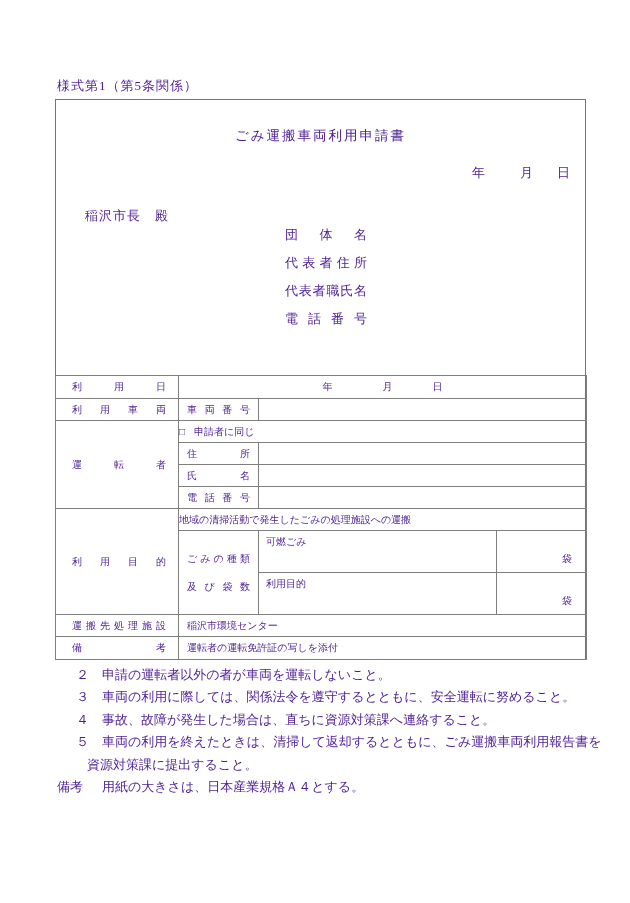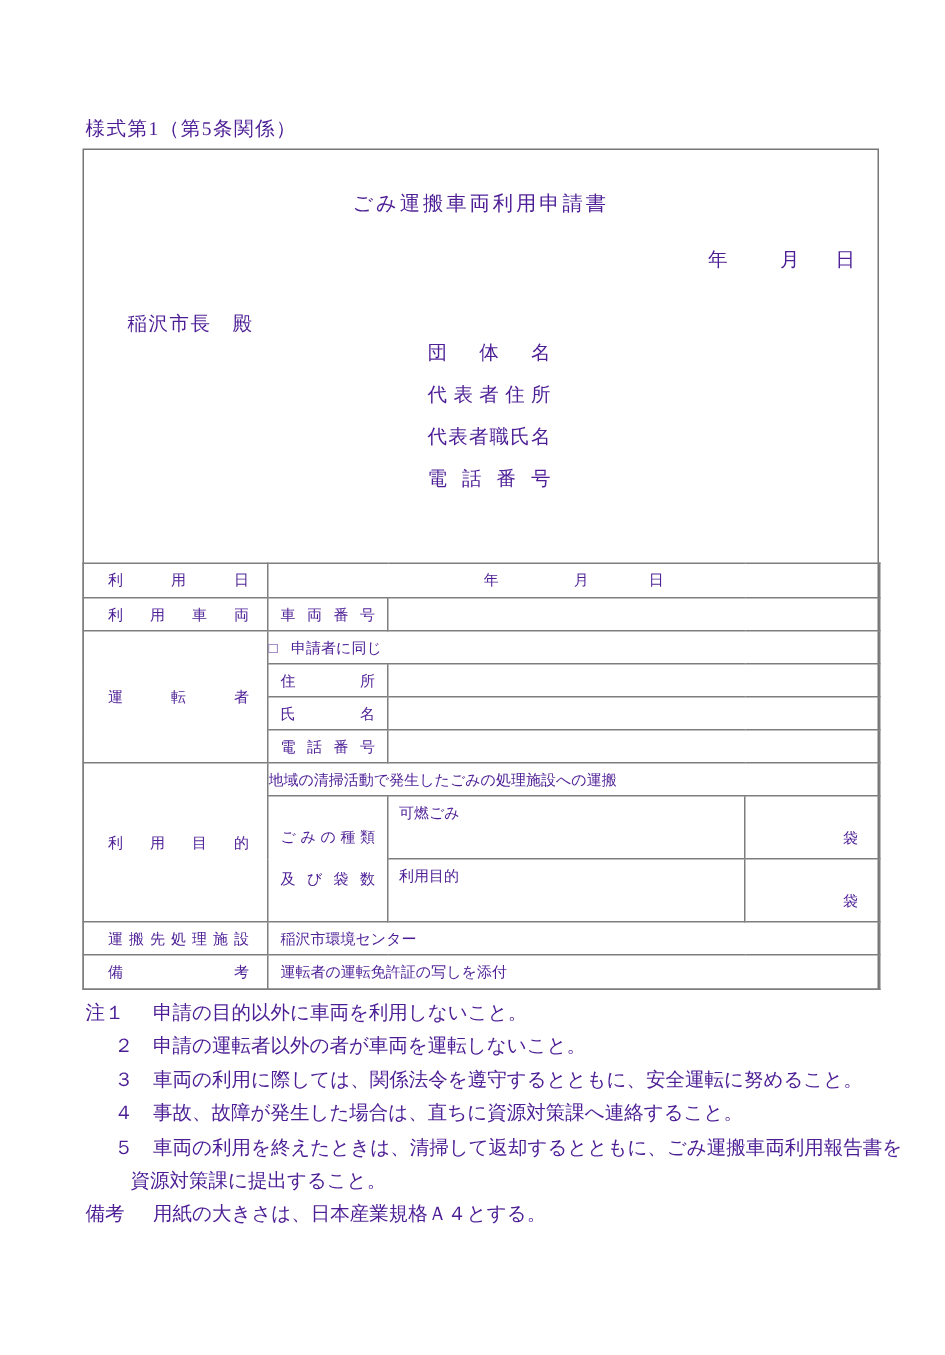--- a/index.html
+++ b/index.html
@@ -180,24 +180,20 @@
       <tr style="height:23px">
         <td class="lbl">備考</td>
         <td class="val" colspan="3">運転者の運転免許証の写しを添付</td>
       </tr>
     </tbody>
       </table>
   </div>
 
   <div class="notes">
     <div class="note-row">
-      <div class="note-marker">注１</div>
-      <div class="note-text">申請の目的以外に車両を利用しないこと。</div>
-    </div>
-    <div class="note-row">
       <div class="note-marker num">２</div>
       <div class="note-text">申請の運転者以外の者が車両を運転しないこと。</div>
     </div>
     <div class="note-row">
       <div class="note-marker num">３</div>
       <div class="note-text">車両の利用に際しては、関係法令を遵守するとともに、安全運転に努めること。</div>
     </div>
     <div class="note-row">
       <div class="note-marker num">４</div>
       <div class="note-text">事故、故障が発生した場合は、直ちに資源対策課へ連絡すること。</div>

